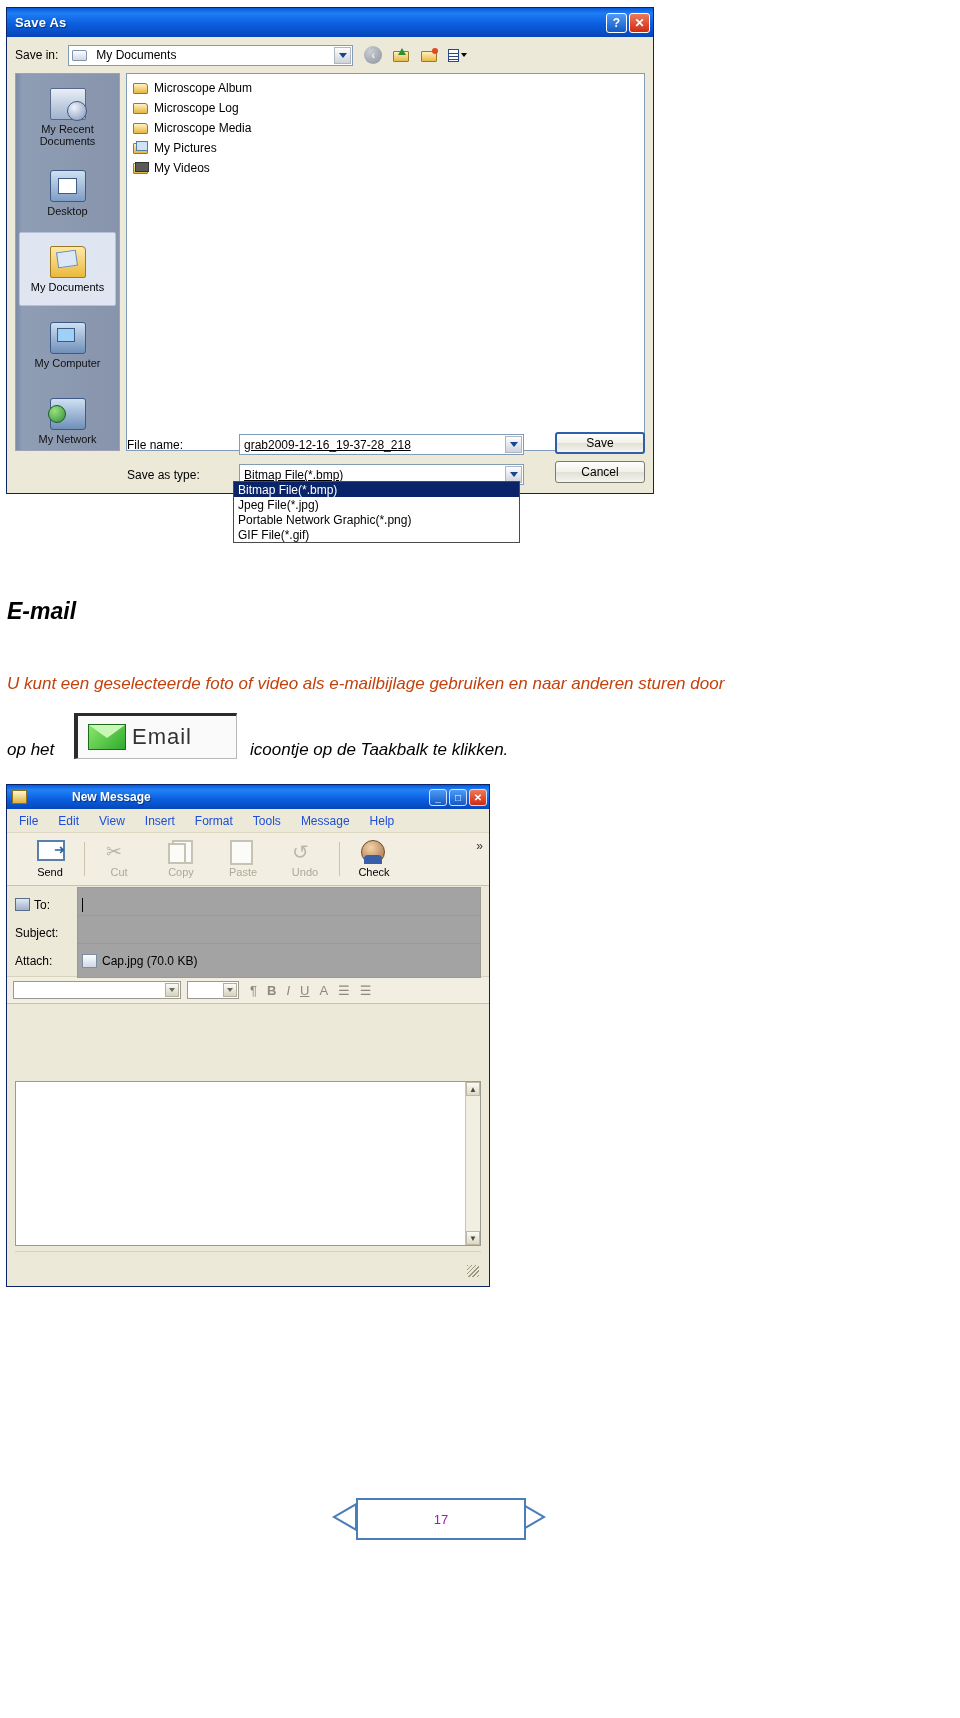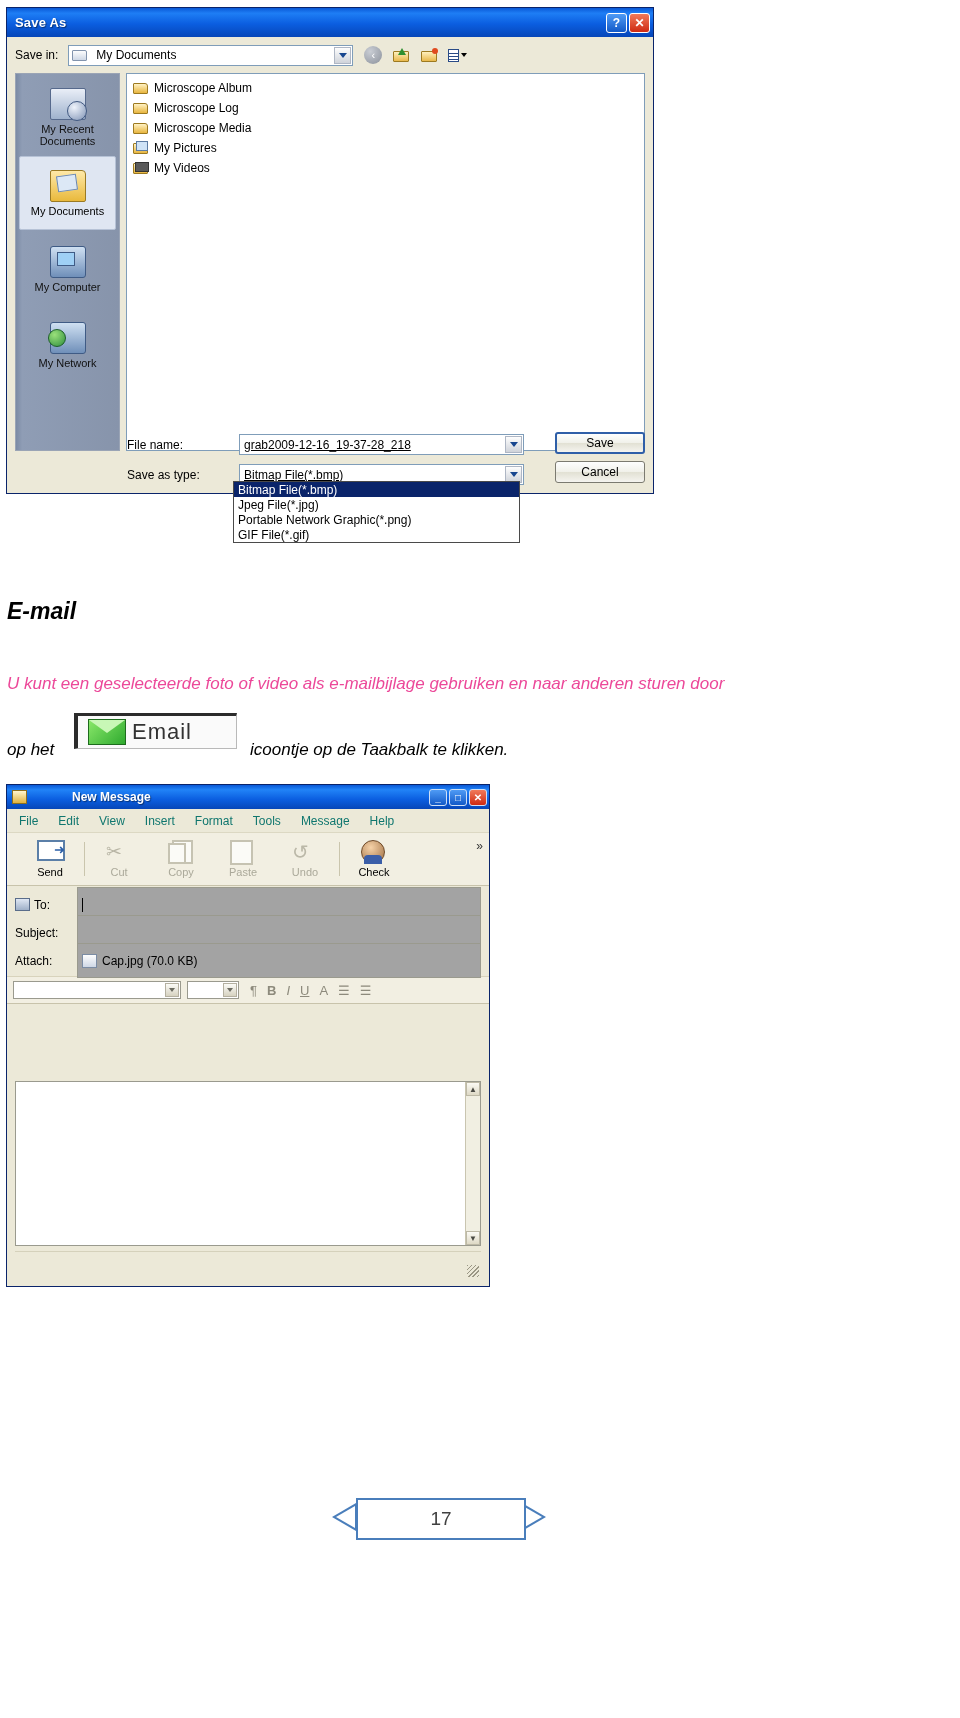--- a/index.html
+++ b/index.html
@@ -84,42 +84,42 @@
          border:1px solid #7b7a70;border-radius:3px;font-size:12px;color:#000;display:flex;align-items:center;justify-content:center;
          box-sizing:border-box;margin-bottom:7px;}
   .xpbtn.def{border:2px solid #2f5fa8;}
 
   .dropdown{position:absolute;left:233px;top:481px;width:287px;background:#fff;border:1px solid #4a4a4a;box-sizing:border-box;z-index:5;}
   .dd-item{height:15px;font-size:12px;color:#000;padding-left:4px;display:flex;align-items:center;}
   .dd-item.sel{background:#0a246a;color:#fff;}
 
   
   .heading{position:absolute;left:7px;top:598px;font-size:23px;font-weight:bold;font-style:italic;color:#000;}
-  .para1{position:absolute;left:7px;top:666px;width:880px;font-size:17px;font-style:italic;color:#ec4899;line-height:36px;}
+  .para1{position:absolute;left:7px;top:666px;width:880px;font-size:17px;font-style:italic;color:#c2410c;line-height:36px;}
   .para2-pre{position:absolute;left:7px;top:740px;font-size:17px;font-style:italic;color:#000;}
   .para2-post{position:absolute;left:250px;top:740px;font-size:17px;font-style:italic;color:#000;}
-  .emailbtn{position:absolute;left:74px;top:713px;width:163px;height:36px;background:#fafafa;
+  .emailbtn{position:absolute;left:74px;top:713px;width:163px;height:46px;background:#fafafa;
             border-left:4px solid #2b2b2b;border-top:3px solid #2b2b2b;border-right:1px solid #b9b9b9;border-bottom:1px solid #b9b9b9;
             display:flex;align-items:center;box-sizing:border-box;}
   .env{width:38px;height:26px;margin-left:10px;position:relative;flex:none;}
   .env .base{position:absolute;left:0;top:0;width:38px;height:26px;background:linear-gradient(135deg,#8ae86a,#2faa2f);border:1px solid #1d6b1d;box-sizing:border-box;}
   .env .flap{position:absolute;left:1px;top:1px;width:0;height:0;border-left:18px solid transparent;border-right:18px solid transparent;border-top:13px solid #c8f7b6;}
   .emailbtn .etxt{font-size:22px;color:#333;margin-left:6px;letter-spacing:1px;}
 
   
   .newmsg{position:absolute;left:6px;top:784px;width:484px;height:503px;background:#ece9d8;border:1px solid #0a246a;box-sizing:border-box;}
   .nm-title{height:24px;background:linear-gradient(to bottom,#0a58d6 0%,#2183f7 20%,#0b5ee0 60%,#0646b8 100%);
             display:flex;align-items:center;padding:0 2px 0 5px;box-sizing:border-box;}
   .nm-icon{width:15px;height:14px;background:linear-gradient(to bottom,#fff6cf,#e0b33f);border:1px solid #8d6f1e;box-sizing:border-box;margin-right:5px;flex:none;}
   .nm-title-text{color:#fff;font-weight:bold;font-size:12px;text-shadow:1px 1px 1px rgba(0,0,0,.45);flex:1;padding-left:40px;}
   .nm-btn{width:18px;height:17px;border:1px solid #cfe0f7;border-radius:3px;display:flex;align-items:center;justify-content:center;
           color:#fff;font-size:10px;font-weight:bold;margin-left:2px;box-sizing:border-box;background:linear-gradient(to bottom,#4f9bf5,#1259c8);}
   .nm-btn.close{background:linear-gradient(to bottom,#f07a5a,#cf2a12);}
   .nm-menu{height:23px;background:#ece9d8;display:flex;align-items:center;padding-left:12px;border-bottom:1px solid #dcd8c3;}
-  .nm-menu span{font-size:12px;color:#0f766e;margin-right:20px;text-align:center;}
+  .nm-menu span{font-size:12px;color:#1d4ed8;margin-right:20px;text-align:center;}
   .nm-toolbar{height:52px;background:#f2efe2;display:flex;align-items:center;padding-left:12px;border-bottom:1px solid #c8c3ab;position:relative;}
   .tbtn{width:62px;display:flex;flex-direction:column;align-items:center;justify-content:center;}
   .tbtn .tlabel{font-size:11px;color:#000;margin-top:2px;}
   .tbtn.dis .tlabel{color:#aba99a;}
   .tsep{width:1px;height:34px;background:#cac5ad;margin:0 3px;}
   .ticon{width:26px;height:24px;position:relative;}
   .ic-send{width:24px;height:17px;border:2px solid #5b7fa8;background:#fff;}
   .ic-send:after{content:"➜";position:absolute;right:-2px;top:2px;color:#2b5fa8;font-size:13px;}
   .ic-cut{font-size:19px;color:#b7b4a4;line-height:24px;}
   .ic-copy{width:17px;height:20px;border:2px solid #c6c3b2;background:#fbfbf7;margin-left:4px;}
@@ -149,21 +149,21 @@
   .sb-arrow{height:14px;display:flex;align-items:center;justify-content:center;font-size:8px;color:#4a4a44;background:linear-gradient(to bottom,#fbfaf4,#ded9c5);border:1px solid #bdb9a6;box-sizing:border-box;}
   .sb-arrow.bot{position:absolute;left:0;right:0;bottom:0;}
   .nm-status{position:absolute;left:8px;right:8px;bottom:8px;height:26px;background:#ece9d8;border-top:1px solid #d5d1bb;}
   .grip{position:absolute;right:2px;bottom:1px;width:12px;height:12px;
         background:repeating-linear-gradient(135deg,#9a9684 0 1px,transparent 1px 3px);}
 
   
   .banner{position:absolute;left:332px;top:1498px;width:214px;height:44px;}
   .banner .ribbon{position:absolute;left:24px;top:0;width:166px;height:38px;border:2px solid #4a7ebb;background:#fff;
                   display:flex;align-items:center;justify-content:center;}
-  .banner .num{font-size:19px;color:#404040;}
+  .banner .num{font-size:13px;color:#a21caf;}
   .banner .tail-l,.banner .tail-r{position:absolute;top:5px;width:0;height:0;}
   .banner .tail-l{left:0;border-top:14px solid transparent;border-bottom:14px solid transparent;border-right:24px solid #4a7ebb;}
   .banner .tail-r{right:0;border-top:14px solid transparent;border-bottom:14px solid transparent;border-left:24px solid #4a7ebb;}
   .banner .tail-l:after{content:"";position:absolute;left:4px;top:-11px;border-top:11px solid transparent;border-bottom:11px solid transparent;border-right:19px solid #fff;}
   .banner .tail-r:after{content:"";position:absolute;right:4px;top:-11px;border-top:11px solid transparent;border-bottom:11px solid transparent;border-left:19px solid #fff;}
 </style>
 </head>
 <body>
 
 <div class="saveas">
@@ -203,20 +203,24 @@
   </div>
 
   <div class="sa-body">
     <div class="places">
       <div class="place">
         <div class="pico recent"></div>
         <div class="plabel">
           <span>My Recent</span><br>
           <span>Documents</span>
         </div>
+      </div>
+      <div class="place">
+        <div class="pico desktop"></div>
+        <div class="plabel">Desktop</div>
       </div>
       <div class="place sel">
         <div class="pico docs"></div>
         <div class="plabel">My Documents</div>
       </div>
       <div class="place">
         <div class="pico computer"></div>
         <div class="plabel">My Computer</div>
       </div>
       <div class="place">

